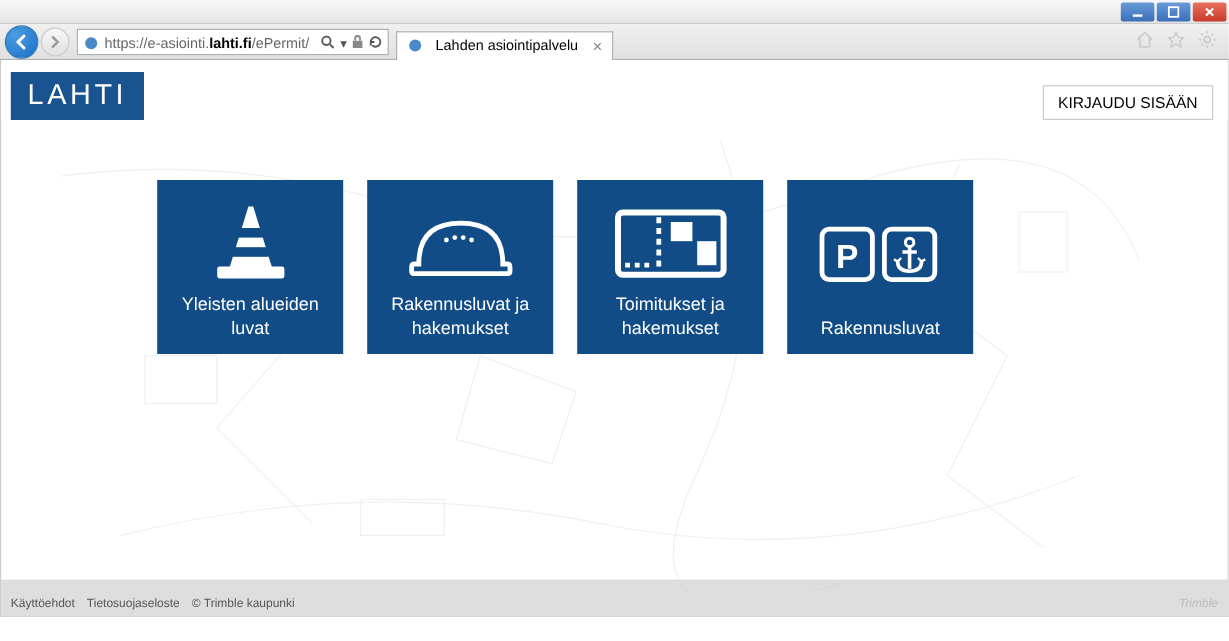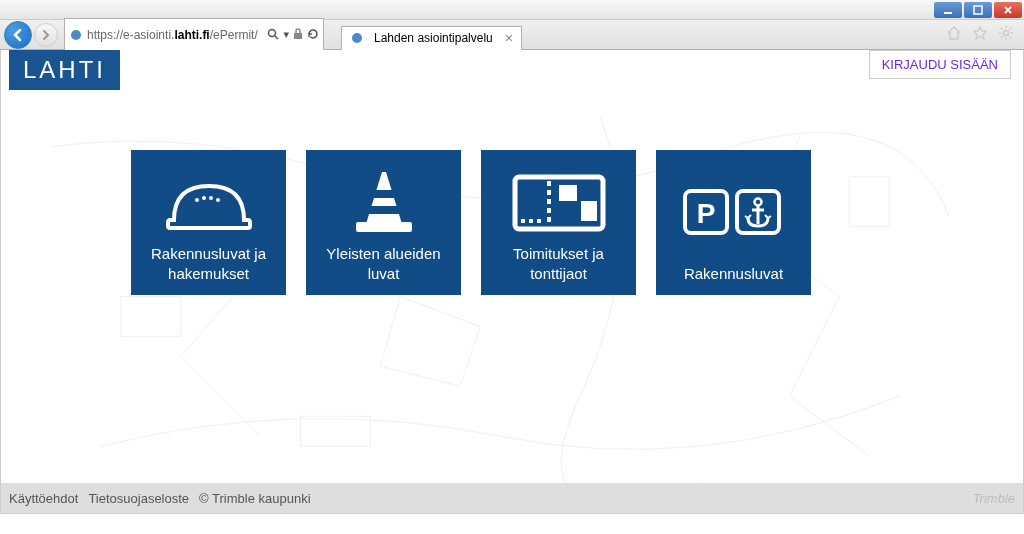--- a/index.html
+++ b/index.html
@@ -62,37 +62,37 @@
       color: #888; font-size: 13px;
       margin-right: 6px;
       border: 1px solid #ccc;
     }
     .url-bar {
       flex: 0 0 260px;
       height: 22px;
       background: #fff;
       border: 1px solid #b0b0b0;
       display: flex;
-      align-items: center;
-      padding: 16px 4px;
+      align-items: flex-start;
+      padding: 4px 4px;
       font-size: 12px;
     }
     .url-icon { width: 14px; height: 14px; margin-right: 4px; display:flex; align-items:center; justify-content:center; }
     .url-text { flex: 1; color: #666; }
     .url-text .host { color: #000; font-weight: bold; }
     .url-controls { display: flex; align-items: center; gap: 4px; color: #555; font-size: 11px; }
     .tab {
       display: flex;
       align-items: center;
       background: #fff;
       border: 1px solid #b0b0b0;
       border-bottom: none;
       height: 24px;
       padding: 0 8px;
-      margin-left: 17px;
+      margin-left: 6px;
       font-size: 12px;
       gap: 6px;
       position: relative;
       top: 3px;
     }
     .tab-close { color: #888; font-size: 14px; cursor: pointer; margin-left: 6px; }
     .ie-controls {
       margin-left: auto;
       display: flex;
       gap: 10px;
@@ -112,21 +112,21 @@
       position: absolute;
       top: 50px;
       left: 0; right: 0; bottom: 20px;
       background: #fff;
       opacity: 0.12;
     }
     .map-bg svg { width: 100%; height: 100%; }
     .header {
       height: 50px;
       display: flex;
-      align-items: flex-start;
+      align-items: flex-end;
       justify-content: space-between;
       padding: 0 12px 0 8px;
       background: #fff;
       position: relative;
       z-index: 2;
     }
     .logo {
       background: #1a5490;
       color: #fff;
       font-size: 24px;
@@ -134,21 +134,21 @@
       letter-spacing: 3px;
       padding: 6px 14px;
       font-family: Arial, sans-serif;
     }
     .login-btn {
       border: 1px solid #ccc;
       background: #fff;
       padding: 6px 12px;
       font-size: 13px;
       cursor: pointer;
-      color: #6d28d9;
+      color: #000000;
     }
     .tiles {
       display: flex;
       gap: 20px;
       padding: 50px 0 0 130px;
       position: relative;
       z-index: 2;
     }
     .tile {
       width: 155px;
@@ -173,23 +173,22 @@
     .tile-label {
       font-size: 15px;
       line-height: 1.3;
     }
     .footer {
       position: absolute;
       bottom: 0; left: 0; right: 0;
       height: 20px;
       background: rgba(200,200,200,0.6);
       display: flex;
-      align-items: center;
       padding: 15px 8px;
-      font-size: 13px;
+      font-size: 10px;
       color: #555;
       gap: 10px;
     }
     .footer .trimble {
       margin-left: auto;
       font-style: italic;
       color: #bbb;
       font-weight: normal;
     }
   </style>
@@ -307,54 +306,54 @@
     <div class="logo">
       <span>LAHTI</span>
     </div>
     <button class="login-btn">KIRJAUDU SISÄÄN</button>
   </div>
 
   <div class="tiles">
 
     <div class="tile">
       <div class="tile-icon">
+        <svg width="80" height="75" viewBox="0 0 80 75">
+          <path d="M38 6 L42 6 L58 58 L22 58 Z" fill="#fff"></path>
+          <rect x="29" y="24" width="22" height="8" fill="#124c86"></rect>
+          <rect x="25" y="40" width="30" height="8" fill="#124c86"></rect>
+          <rect x="12" y="56" width="56" height="10" rx="2" fill="#fff"></rect>
+        </svg>
+      </div>
+      <div class="tile-label">Yleisten alueiden luvat</div>
+    </div>
+
+    <div class="tile">
+      <div class="tile-icon">
         <svg width="90" height="70" viewBox="0 0 90 70">
           <path d="M10 52 Q10 18 45 18 Q80 18 80 52 L84 52 Q86 52 86 55 L86 58 Q86 60 84 60 L6 60 Q4 60 4 58 L4 55 Q4 52 6 52 Z" fill="none" stroke="#fff" stroke-width="4"></path>
           <circle cx="33" cy="32" r="2" fill="#fff"></circle>
           <circle cx="40" cy="30" r="2" fill="#fff"></circle>
           <circle cx="47" cy="30" r="2" fill="#fff"></circle>
           <circle cx="54" cy="32" r="2" fill="#fff"></circle>
         </svg>
       </div>
       <div class="tile-label">Rakennusluvat ja hakemukset</div>
-    </div>
-
-    <div class="tile">
-      <div class="tile-icon">
-        <svg width="80" height="75" viewBox="0 0 80 75">
-          <path d="M38 6 L42 6 L58 58 L22 58 Z" fill="#fff"></path>
-          <rect x="29" y="24" width="22" height="8" fill="#124c86"></rect>
-          <rect x="25" y="40" width="30" height="8" fill="#124c86"></rect>
-          <rect x="12" y="56" width="56" height="10" rx="2" fill="#fff"></rect>
-        </svg>
-      </div>
-      <div class="tile-label">Yleisten alueiden luvat</div>
     </div>
 
     <div class="tile">
       <div class="tile-icon">
         <svg width="100" height="65" viewBox="0 0 100 65">
           <rect x="6" y="6" width="88" height="52" rx="4" fill="none" stroke="#fff" stroke-width="5"></rect>
           <line x1="40" y1="10" x2="40" y2="54" stroke="#fff" stroke-width="4" stroke-dasharray="5 4"></line>
           <rect x="50" y="14" width="18" height="16" fill="#fff"></rect>
           <rect x="72" y="30" width="16" height="20" fill="#fff"></rect>
           <line x1="12" y1="50" x2="36" y2="50" stroke="#fff" stroke-width="4" stroke-dasharray="4 4"></line>
         </svg>
       </div>
-      <div class="tile-label">Toimitukset ja tonttijaot</div>
+      <div class="tile-label">Toimitukset ja hakemukset</div>
     </div>
 
     <div class="tile">
       <div class="tile-icon">
         <svg width="110" height="55" viewBox="0 0 110 55">
           <rect x="6" y="6" width="42" height="42" rx="6" fill="none" stroke="#fff" stroke-width="4"></rect>
           <text x="27" y="38" font-family="Arial" font-size="28" font-weight="bold" fill="#fff" text-anchor="middle">P</text>
           <rect x="58" y="6" width="42" height="42" rx="6" fill="none" stroke="#fff" stroke-width="4"></rect>
           <g transform="translate(79,27)">
             <circle cx="0" cy="-10" r="3.5" fill="none" stroke="#fff" stroke-width="2.5"></circle>

